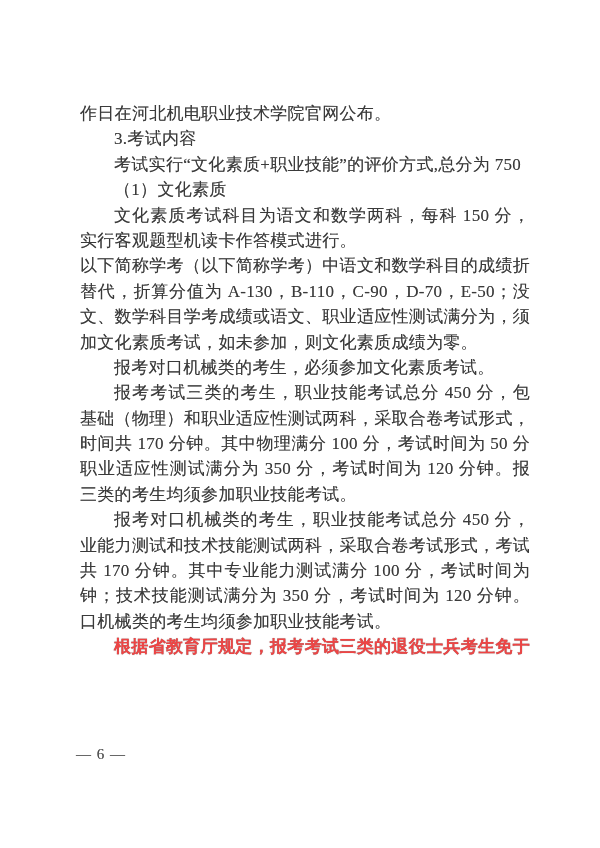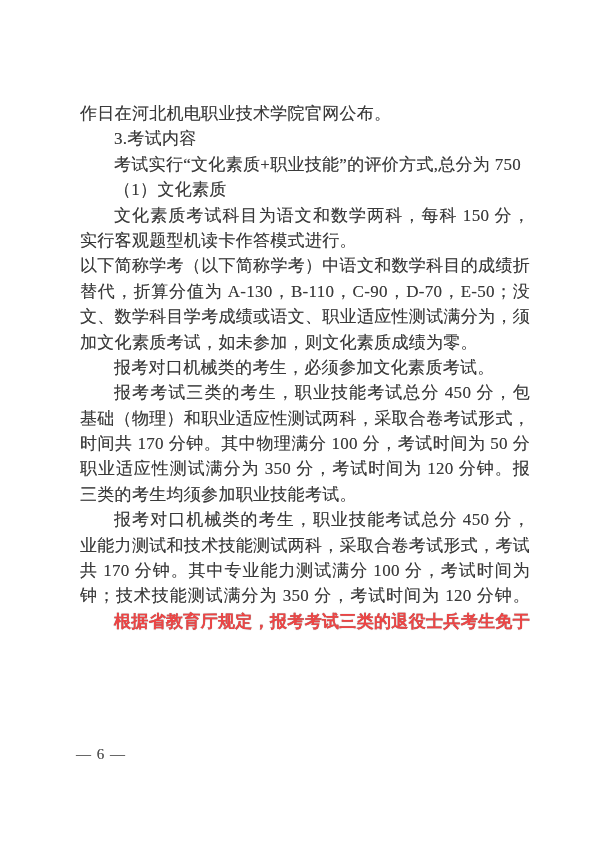--- a/index.html
+++ b/index.html
@@ -74,16 +74,17 @@
       <div class="line indent">报考对口机械类的考生，必须参加文化素质考试。</div>
       <div class="line indent justify">报考考试三类的考生，职业技能考试总分 450 分，包括专业</div>
       <div class="line justify">基础（物理）和职业适应性测试两科，采取合卷考试形式，考试</div>
       <div class="line justify">时间共 170 分钟。其中物理满分 100 分，考试时间为 50 分钟；</div>
       <div class="line justify">职业适应性测试满分为 350 分，考试时间为 120 分钟。报考考试</div>
       <div class="line">三类的考生均须参加职业技能考试。</div>
       <div class="line indent justify">报考对口机械类的考生，职业技能考试总分 450 分，包括专</div>
       <div class="line justify">业能力测试和技术技能测试两科，采取合卷考试形式，考试时间</div>
       <div class="line justify">共 170 分钟。其中专业能力测试满分 100 分，考试时间为 50 分</div>
       <div class="line justify">钟；技术技能测试满分为 350 分，考试时间为 120 分钟。报考对</div>
+      <div class="line">口机械类的考生均须参加职业技能考试。</div>
       <div class="line indent justify bold">根据省教育厅规定，报考考试三类的退役士兵考生免于文化</div>
     </div>
   <div class="page-number">— 6 —</div>
 </div>
 
 </body></html>

